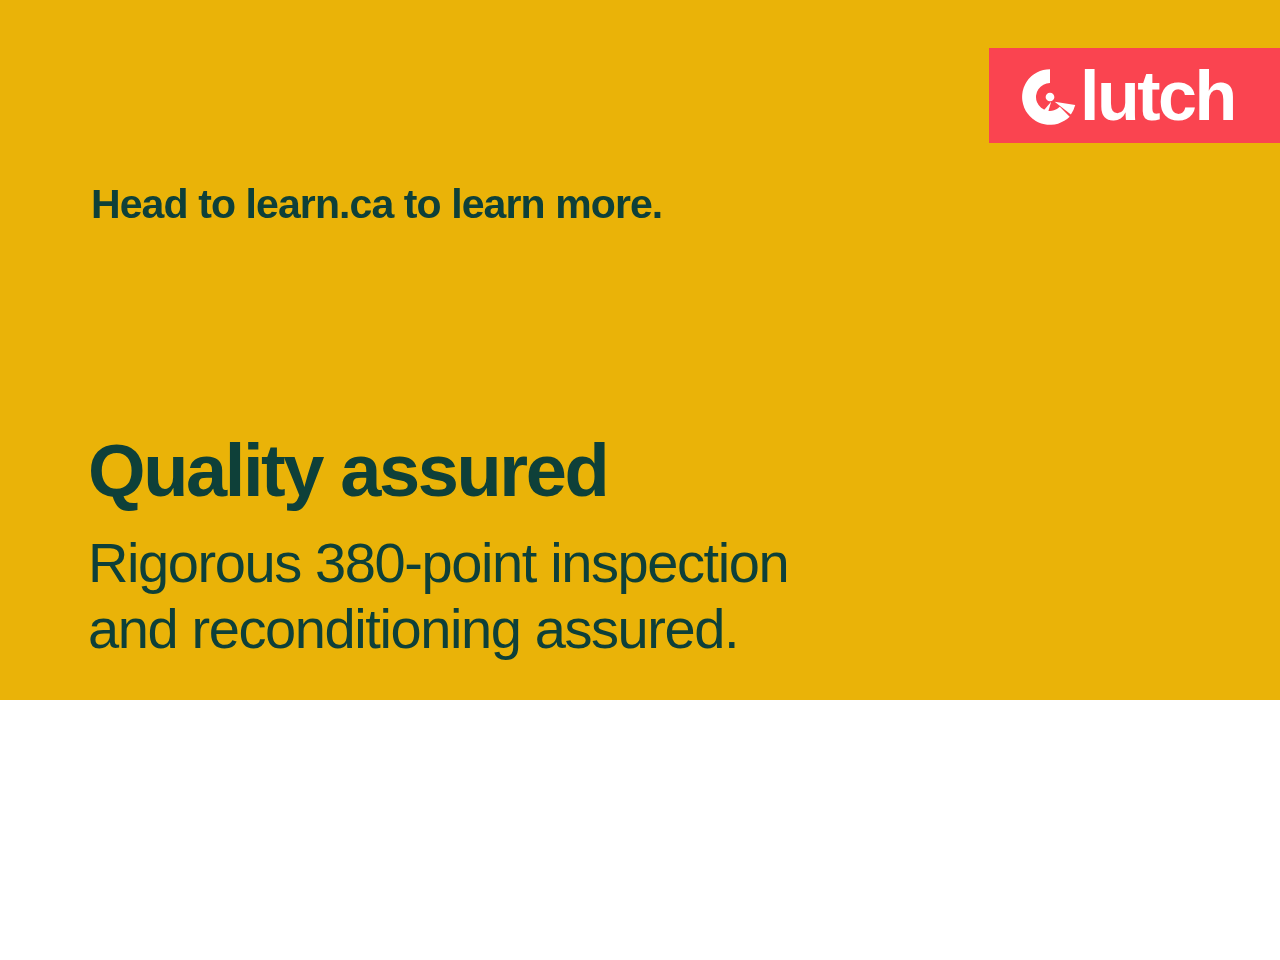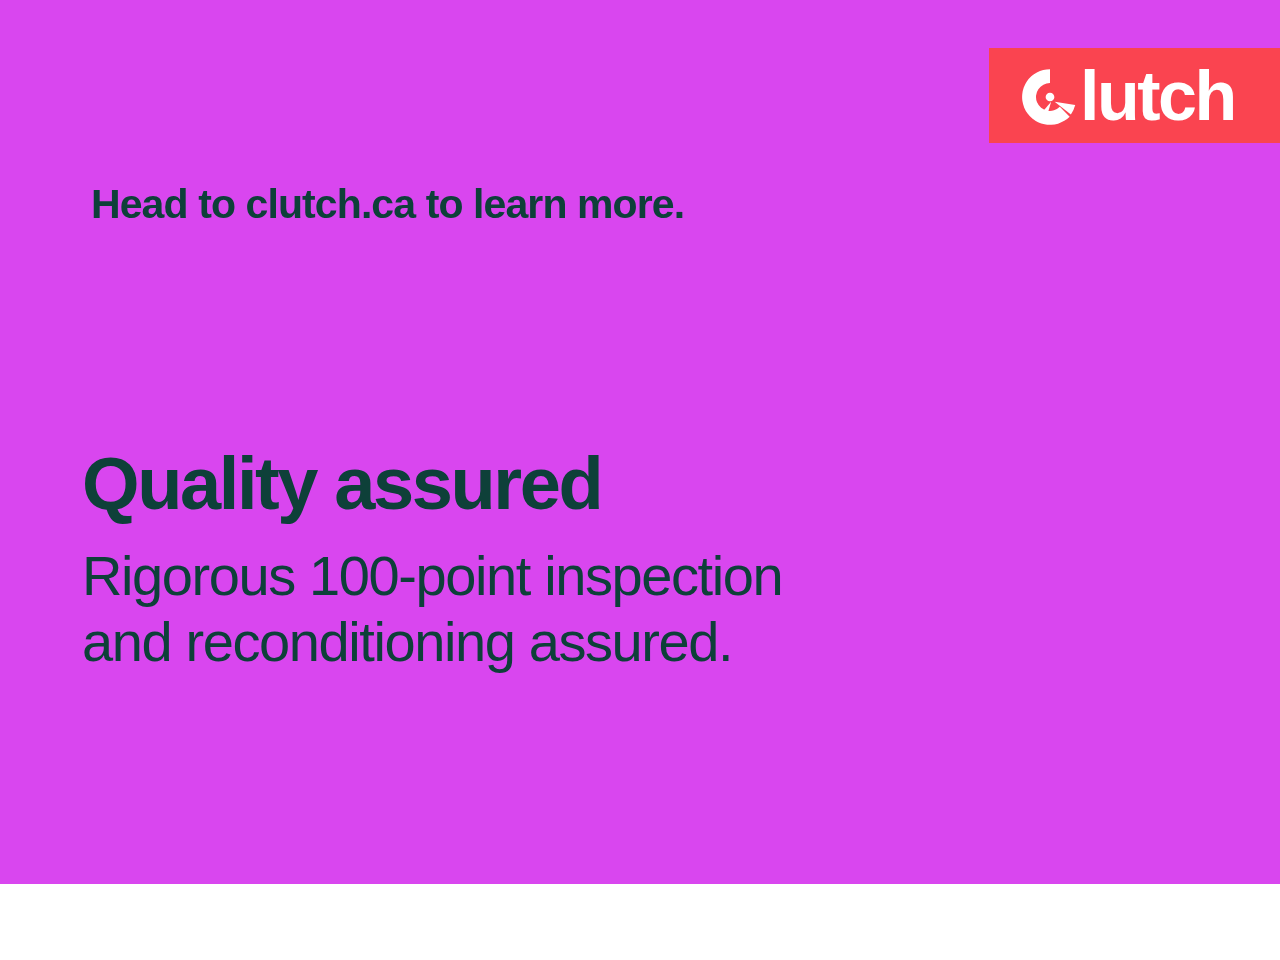--- a/index.html
+++ b/index.html
@@ -11,22 +11,22 @@
     width: 1280px;
     height: 960px;
     overflow: hidden;
     font-family: "Liberation Sans", sans-serif;
     -webkit-font-smoothing: antialiased;
   }
 
   .slide {
     position: relative;
     width: 1280px;
-    height: 884px;
-    background: #d946ef;
+    height: 700px;
+    background: #eab308;
     overflow: hidden;
   }
 
   
   .brand-badge {
     position: absolute;
     left: 989px;
     top: 48px;
     width: 291px;          
     height: 95px;
@@ -75,24 +75,23 @@
     font-size: 41px;
     font-weight: 700;
     color: #0e4039;
     letter-spacing: -0.9px;
     line-height: 1.15;
     white-space: nowrap;
   }
 
   .headline-group {
     position: absolute;
-    left: 82px;
+    left: 88px;
     top: 434px;
     width: 1000px;
-    margin-top: 13px;
   }
 
   .headline {
     font-size: 74px;
     font-weight: 700;
     color: #0e4039;
     letter-spacing: -2.4px;
     line-height: 1.0;
     margin: 0 0 22px 0;
     white-space: nowrap;
@@ -128,23 +127,23 @@
                  Z" fill="#ffffff"></path>
 
         <path d="M52 58 L41.5 93.5 A48 48 0 0 1 28 86 Z" fill="#ffffff"></path>
         <path d="M58 58 L93.5 64 A48 48 0 0 1 86 80 Z" fill="#ffffff"></path>
         <circle cx="50" cy="50" r="7.5" fill="#ffffff"></circle>
       </svg>
       <span class="brand-wordmark">lutch</span>
     </div>
   </div>
 
-  <div class="eyebrow">Head to clutch.ca to learn more.</div>
+  <div class="eyebrow">Head to learn.ca to learn more.</div>
 
   <div class="headline-group">
     <h1 class="headline">Quality assured</h1>
     <p class="subheadline">
-      <span class="sub-line">Rigorous 100-point inspection</span>
+      <span class="sub-line">Rigorous 380-point inspection</span>
       <span class="sub-line">and reconditioning assured.</span>
     </p>
   </div>
 
 </div>
 
 </body></html>

